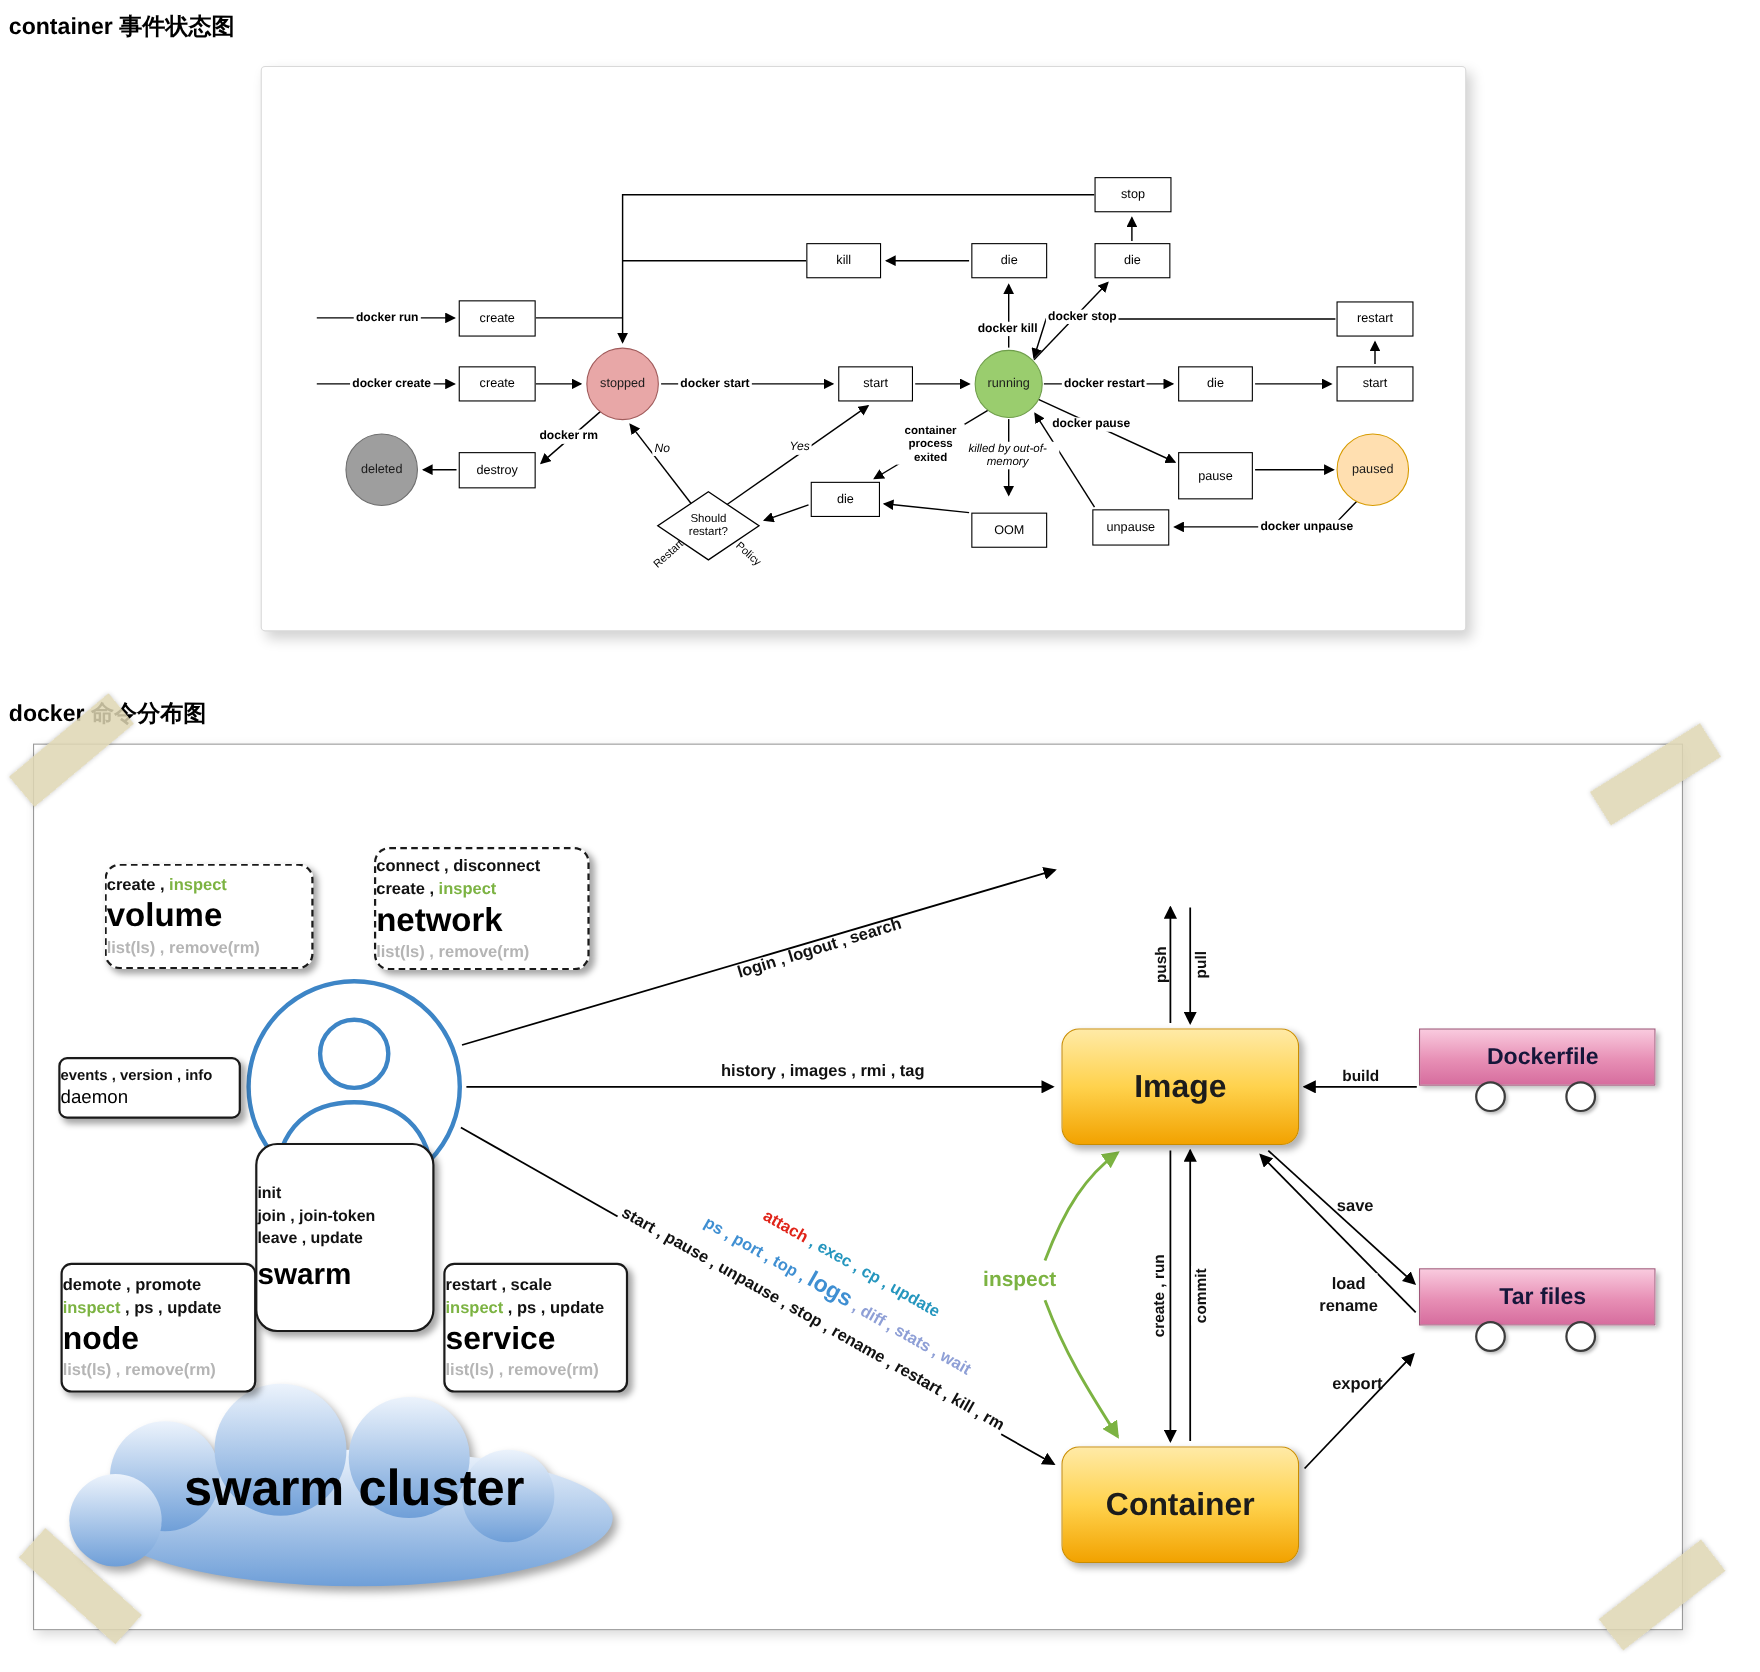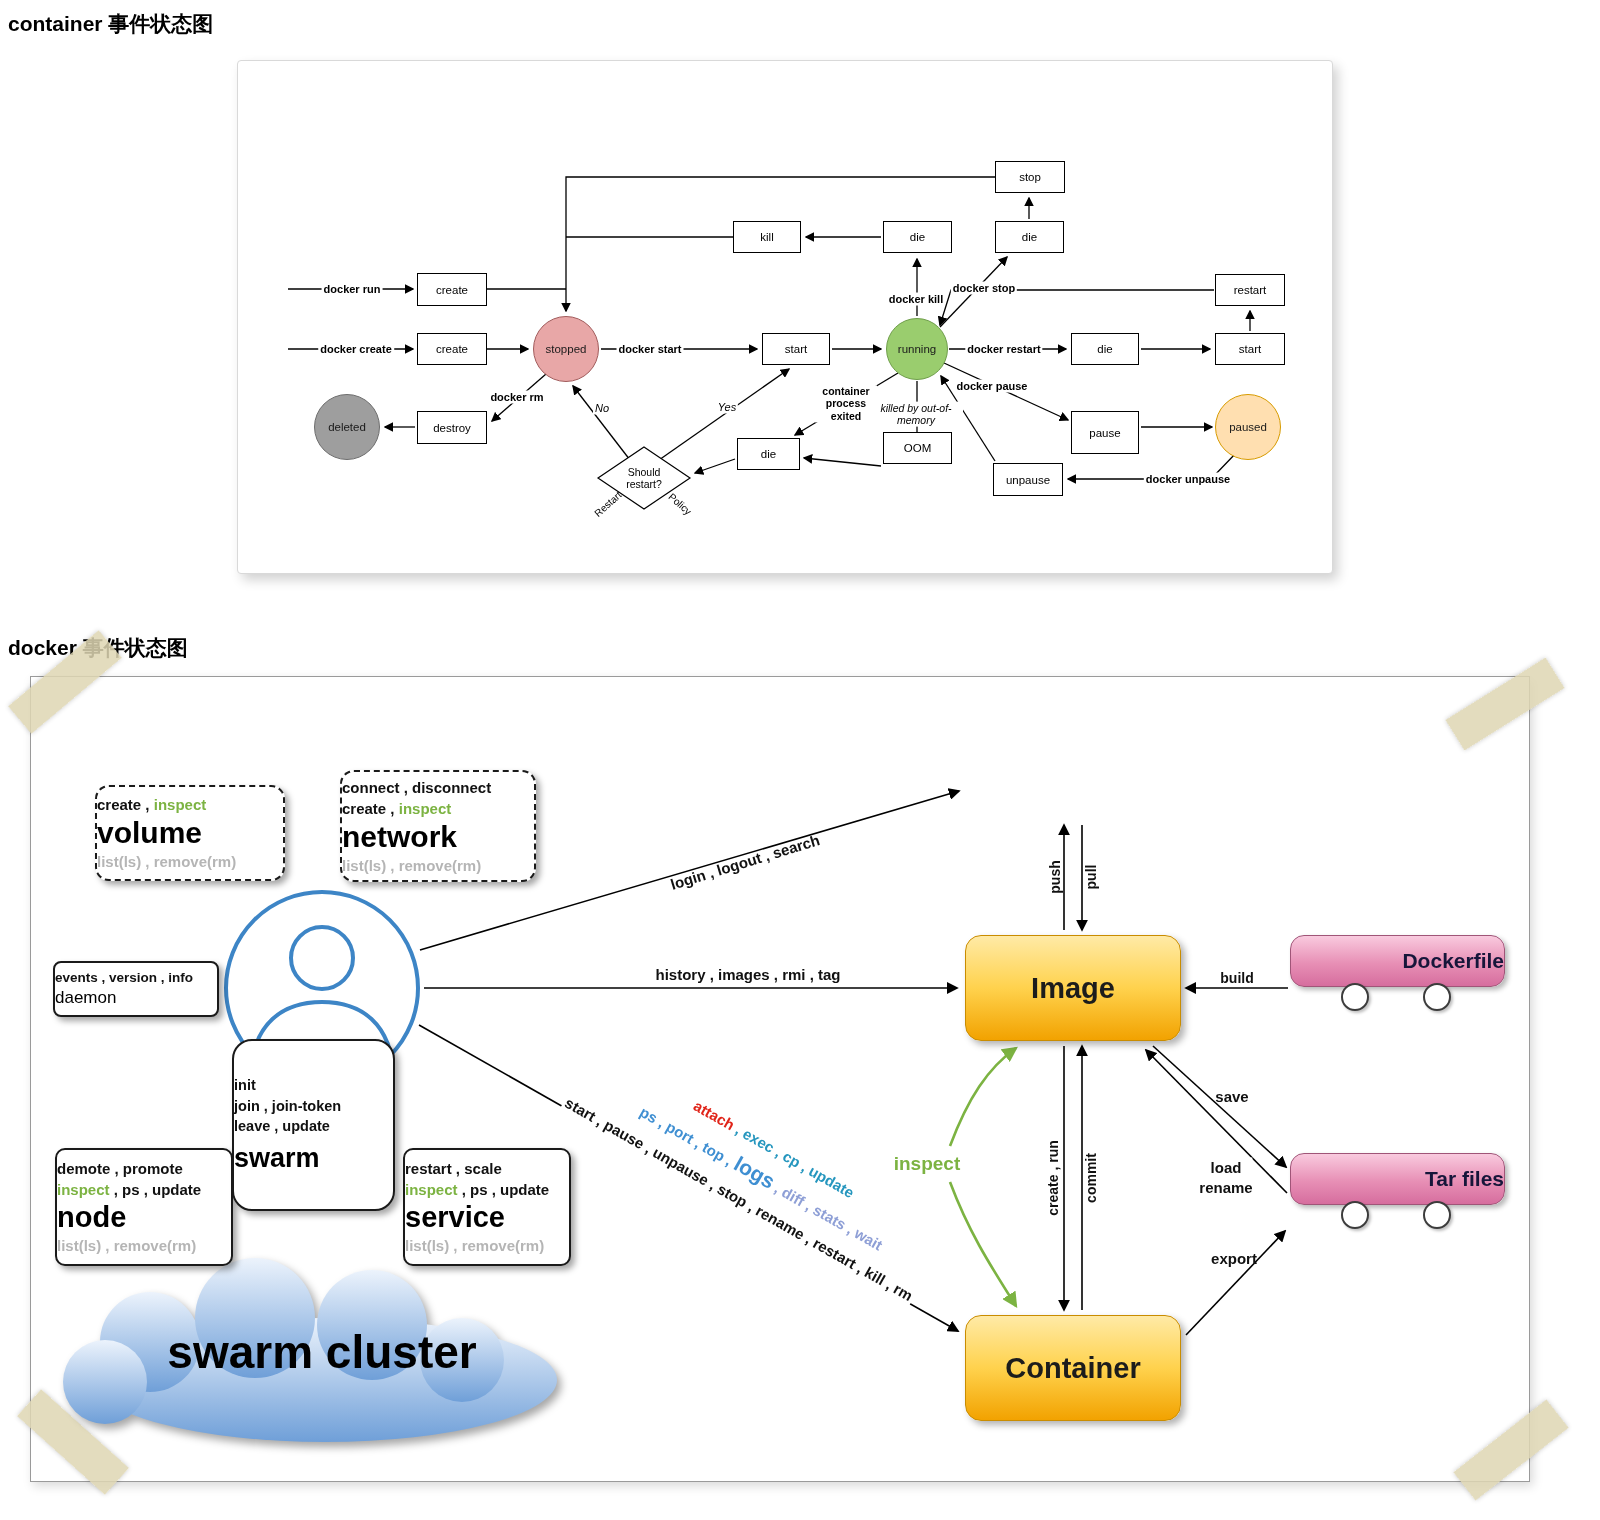--- a/index.html
+++ b/index.html
@@ -26,44 +26,44 @@
   .g-ops.sm {font-size:13.5px;}
   .g-name {font-size:30px; font-weight:bold; color:#000; line-height:1.2;}
   .g-name.sm {font-size:27px; margin-top:6px;}
   .g-name.xs {font-size:17px; font-weight:normal;}
   .g-admin {font-size:15px; font-weight:bold; color:#b5b5b5;}
   .green {color:#7cb342;}
   .onode {position:absolute; border:1px solid #c98c00; border-radius:16px;
           background:linear-gradient(#ffeaa6 0%, #ffd24d 50%, #f2a200 100%);
           box-shadow:4px 4px 7px rgba(0,0,0,0.3);
           display:flex; align-items:center; justify-content:center; font-size:29px; font-weight:bold; color:#1c1c1c;}
-  .pnode {position:absolute; border:1px solid #a05578; border-radius:14px;
+  .pnode {position:absolute; border:1px solid #a05578; border-radius:0;
           background:linear-gradient(#f9cade 0%, #e78fb5 55%, #d66d9e 100%);
           box-shadow:3px 3px 5px rgba(0,0,0,0.28);
-          display:flex; align-items:center; justify-content:flex-end; font-size:21px; font-weight:bold; color:#16163a;padding-left:10px;}
+          display:flex; align-items:center; justify-content:center; font-size:21px; font-weight:bold; color:#16163a;padding-left:10px;}
   .wheel {position:absolute; width:28px; height:28px; border-radius:50%; background:#fff; border:2px solid #3c3c3c; box-shadow:2px 2px 3px rgba(0,0,0,0.25);}
   .elabel {position:absolute; transform:translate(-50%,-50%); font-size:15px; font-weight:bold; white-space:nowrap; color:#111;}
   .elabel.sm {font-size:14px;}
   .elabel.bg {background:#fff; padding:0 2px;}
   .elabel.col {display:flex; flex-direction:column; align-items:center; line-height:1.3; background:#fff;}
   .inspect-label {position:absolute; transform:translate(-50%,-50%); font-size:19px; font-weight:bold; color:#7cb342; white-space:nowrap;}
   .cloud-label {position:absolute; transform:translate(-50%,-50%); font-size:46px; font-weight:bold; color:#000; white-space:nowrap;}
   .c-blue {color:#3f8fd2;}
   .c-blue2 {color:#8e9fd6;}
   .c-logs {color:#3f8fd2; font-size:21px; font-weight:bold;}
   .c-red {color:#e02419;}
   .c-teal {color:#2596be;}
 </style>
 </head>
 <body>
 
 <div class="page">
 
   <div class="h-title" style="left:8px;top:10px">container 事件状态图</div>
-  <div class="h-title" style="left:8px;top:634px">docker 事件状态图</div>
+  <div class="h-title" style="left:8px;top:634px">docker 命令分布图</div>
 
   <div class="panel panel1" style="left:237px;top:60px;width:1096px;height:514px"></div>
   <div class="panel panel2" style="left:30px;top:676px;width:1500px;height:806px"></div>
 
   <div class="tape" style="left:6px;top:664px;transform:rotate(-40deg)"></div>
   <div class="tape" style="left:1446px;top:686px;transform:rotate(-32deg)"></div>
   <div class="tape" style="left:14px;top:1424px;transform:rotate(42deg)"></div>
   <div class="tape" style="left:1452px;top:1432px;transform:rotate(-38deg)"></div>
 
   <svg class="overlay" width="1600" height="1520" viewBox="0 0 1600 1520">
@@ -172,21 +172,21 @@
     </div>
   <div class="sbox" style="left:417px;top:411px;width:70px;height:33px">
       <span>destroy</span>
     </div>
   <div class="sbox" style="left:1071px;top:411px;width:68px;height:43px">
       <span>pause</span>
     </div>
   <div class="sbox" style="left:737px;top:438px;width:63px;height:32px">
       <span>die</span>
     </div>
-  <div class="sbox" style="left:883px;top:432px;width:69px;height:32px">
+  <div class="sbox" style="left:883px;top:466px;width:69px;height:32px">
       <span>OOM</span>
     </div>
   <div class="sbox" style="left:993px;top:463px;width:70px;height:33px">
       <span>unpause</span>
     </div>
 
   <div class="scircle" style="left:533px;top:316px;width:66px;height:66px;background:#e8a7a7;border-color:#a15c5c">
       <span>stopped</span>
     </div>
   <div class="scircle" style="left:886px;top:318px;width:62px;height:62px;background:#9acd6e;border-color:#6f9e4b">

